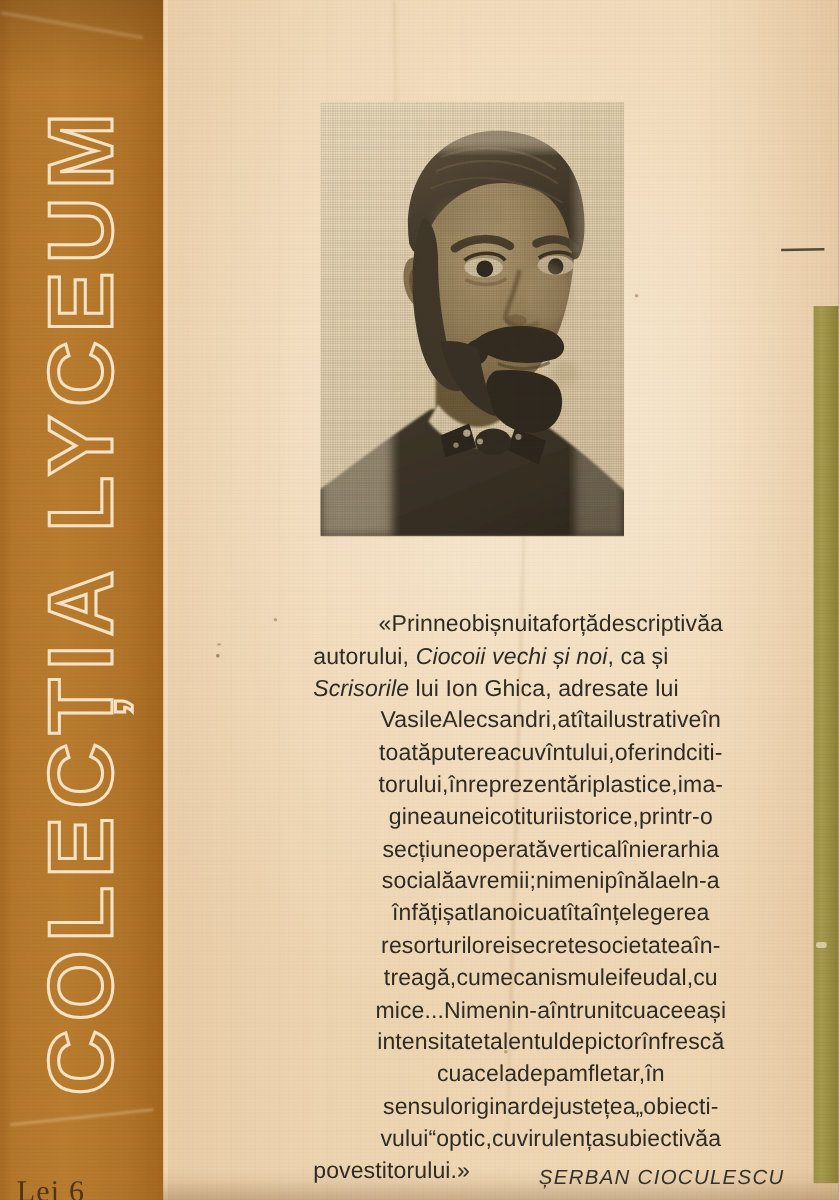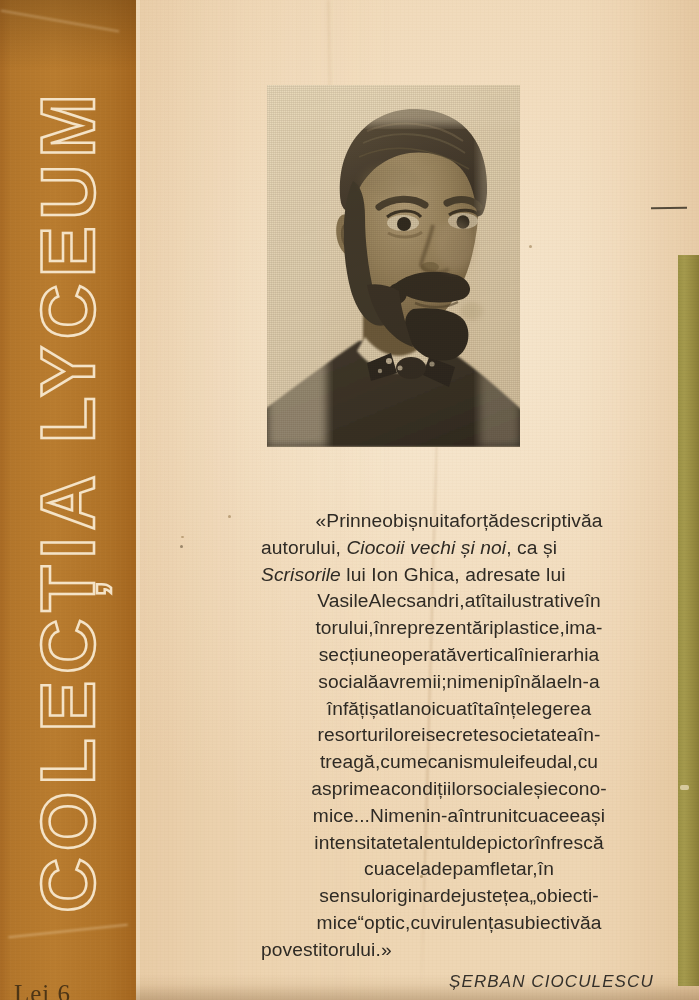--- a/index.html
+++ b/index.html
@@ -392,29 +392,43 @@
     <div class="quote-line"><i>Scrisorile</i><span> lui Ion Ghica, adresate lui</span></div>
 
     <div class="quote-line j">
       <span>Vasile</span>
       <span>Alecsandri,</span>
       <span>atîta</span>
       <span>ilustrative</span>
       <span>în</span>
     </div>
 
+    <div class="quote-line j">
+      <span>toată</span>
+      <span>puterea</span>
+      <span>cuvîntului,</span>
+      <span>oferind</span>
+      <span>citi-</span>
+    </div>
 
     <div class="quote-line j">
       <span>torului,</span>
       <span>în</span>
       <span>reprezentări</span>
       <span>plastice,</span>
       <span>ima-</span>
     </div>
 
+    <div class="quote-line j">
+      <span>ginea</span>
+      <span>unei</span>
+      <span>cotituri</span>
+      <span>istorice,</span>
+      <span>printr-o</span>
+    </div>
 
     <div class="quote-line j">
       <span>secțiune</span>
       <span>operată</span>
       <span>vertical</span>
       <span>în</span>
       <span>ierarhia</span>
     </div>
 
     <div class="quote-line j">
@@ -448,27 +462,20 @@
 
     <div class="quote-line j">
       <span>treagă,</span>
       <span>cu</span>
       <span>mecanismul</span>
       <span>ei</span>
       <span>feudal,</span>
       <span>cu</span>
     </div>
 
-    <div class="quote-line j">
-      <span>asprimea</span>
-      <span>condițiilor</span>
-      <span>sociale</span>
-      <span>și</span>
-      <span>econo-</span>
-    </div>
 
     <div class="quote-line j">
       <span>mice...</span>
       <span>Nimeni</span>
       <span>n-a</span>
       <span>întrunit</span>
       <span>cu</span>
       <span>aceeași</span>
     </div>
 
@@ -492,21 +499,21 @@
     <div class="quote-line j">
       <span>sensul</span>
       <span>originar</span>
       <span>de</span>
       <span>justețe</span>
       <span>a</span>
       <span>„obiecti-</span>
     </div>
 
     <div class="quote-line j">
-      <span>mice“</span>
+      <span>vului“</span>
       <span>optic,</span>
       <span>cu</span>
       <span>virulența</span>
       <span>subiectivă</span>
       <span>a</span>
     </div>
 
     <div class="quote-line">povestitorului.»</div>
   </div>
 

